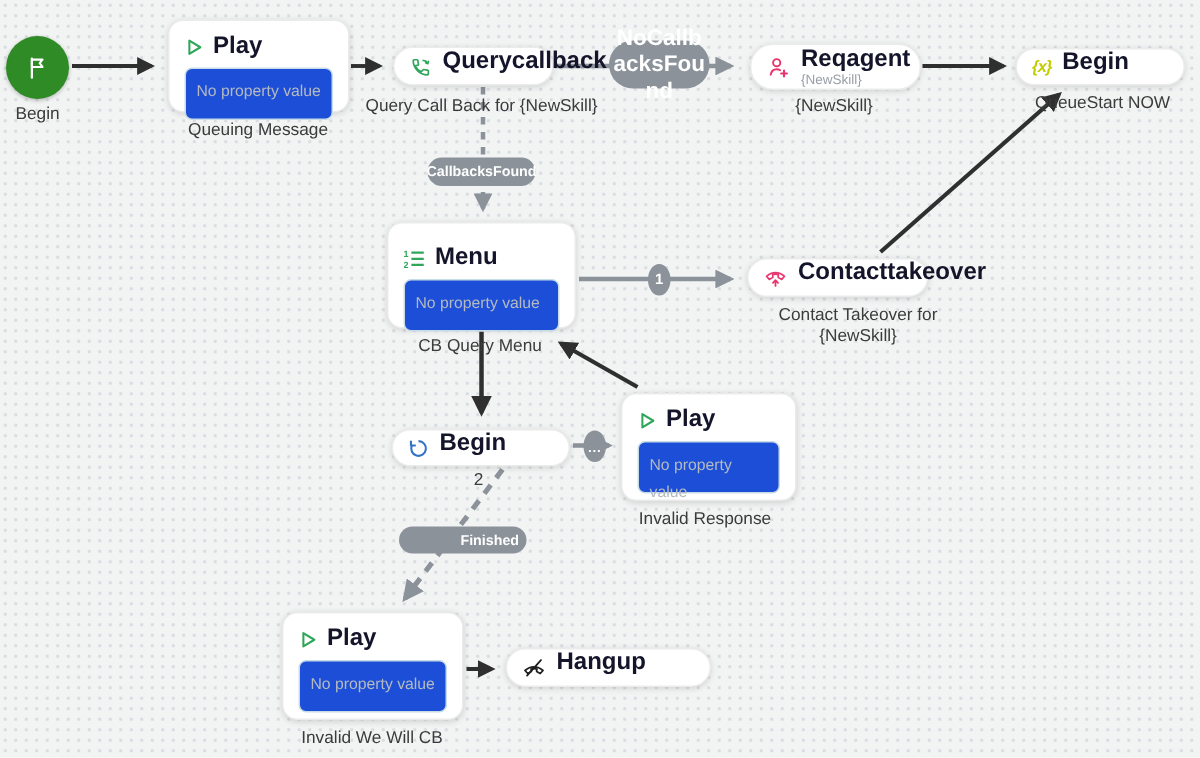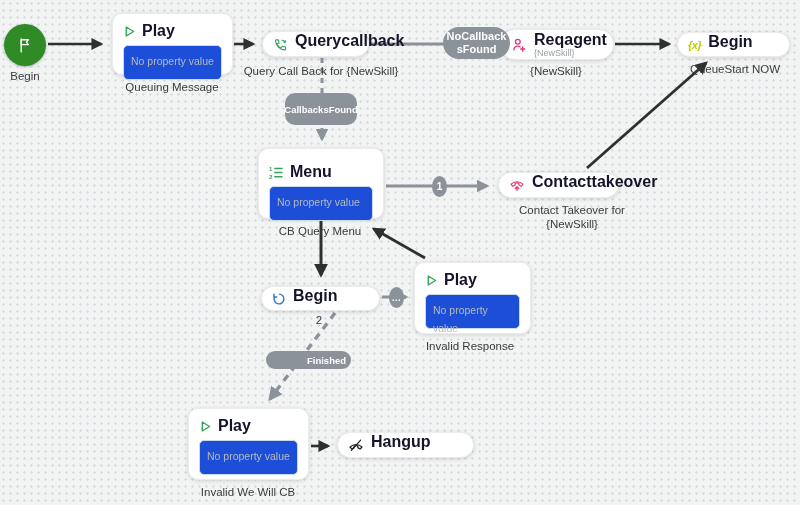--- a/index.html
+++ b/index.html
@@ -103,23 +103,23 @@
       <svg width="15" height="15" viewBox="0 0 20 20">
         <path d="M5 9.2c1.2 2.3 3 4.1 5.3 5.3l1.8-1.8c.25-.25.6-.33.9-.2.9.3 1.85.47 2.85.47.5 0 .9.4.9.9v2.4c0 .5-.4.9-.9.9C9.2 17.2 3.3 11.3 3.3 4.7c0-.5.4-.9.9-.9h2.4c.5 0 .9.4.9.9 0 1 .17 1.95.47 2.85.1.3.03.65-.2.9L5 9.2z" fill="none" stroke="#2fa65a" stroke-width="1.5"></path>
         <path d="M11.5 4.5 a4.3 4.3 0 0 1 4.6 2.6" fill="none" stroke="#2fa65a" stroke-width="1.4"></path>
         <path d="M17 4.6 l-0.7 2.7 -2.5 -1.1" fill="none" stroke="#2fa65a" stroke-width="1.4" stroke-linejoin="round"></path>
       </svg>
     </span>
     <span class="node-title">Querycallback</span>
   </div>
   <div class="caption" style="left:321px;top:65px;">Query Call Back for {NewSkill}</div>
 
-  <div class="branch-pill" style="left:406px;top:27px;width:67px;height:32px;border-radius:16px;font-size:11px;line-height:1.15;padding:1px 3px;box-sizing:border-box;word-break:break-all;margin-left:37px;">NoCallbacksFound</div>
-
-  <div class="branch-pill" style="left:285px;top:93px;width:72px;height:32px;border-radius:10px;font-size:9.5px;">CallbacksFound</div>
+  <div class="branch-pill" style="left:406px;top:27px;width:67px;height:32px;border-radius:16px;font-size:15px;line-height:1.15;padding:1px 3px;box-sizing:border-box;word-break:break-all;">NoCallbacksFound</div>
+
+  <div class="branch-pill" style="left:285px;top:105px;width:72px;height:19px;border-radius:10px;font-size:9.5px;">CallbacksFound</div>
 
   <div class="node pill" style="left:500px;top:29px;width:114px;height:31px;border-radius:15px;">
     <span class="icon">
       <svg width="16" height="16" viewBox="0 0 20 20">
         <circle cx="8.5" cy="6" r="3" fill="none" stroke="#e8356d" stroke-width="1.6"></circle>
         <path d="M3.5 16 c.5 -3 2.5 -4.6 5 -4.6 1.1 0 2.1 .3 2.9 .9" fill="none" stroke="#e8356d" stroke-width="1.6" stroke-linecap="round"></path>
         <path d="M14.6 12.6 v4.8 M12.2 15 h4.8" stroke="#e8356d" stroke-width="1.8" stroke-linecap="round"></path>
       </svg>
     </span>
     <span style="display:flex;flex-direction:column;justify-content:center;">

